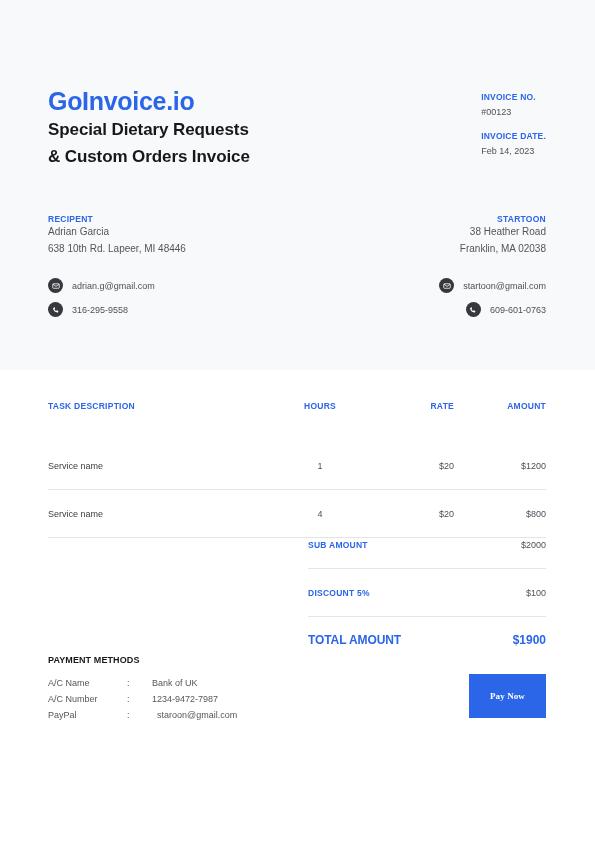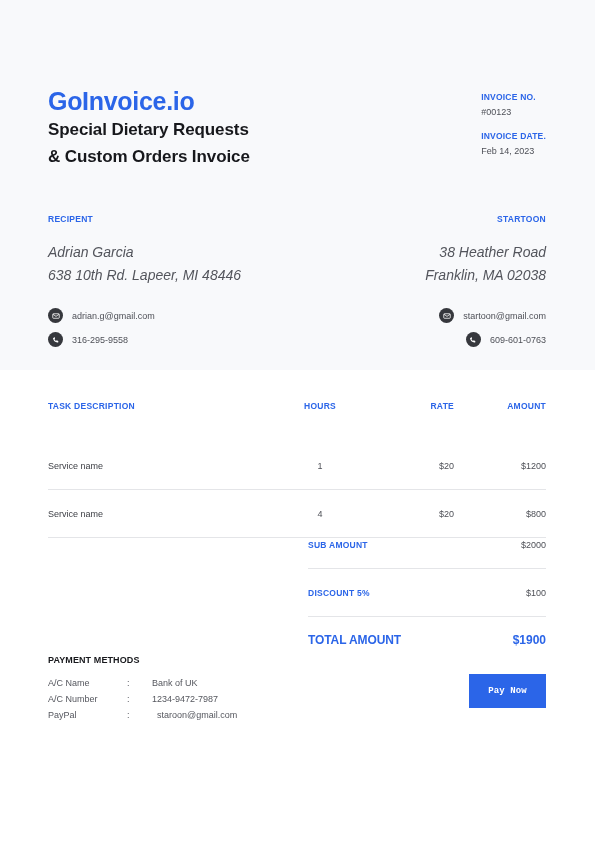--- a/index.html
+++ b/index.html
@@ -67,25 +67,23 @@
   .party-right { float: right; text-align: right; }
   .parties:after { content: ""; display: block; clear: both; }
 
   .party-head {
     font-size: 8.5px;
     font-weight: bold;
     color: #2b65e8;
     letter-spacing: 0.25px;
   }
   .party-addr {
-    margin-top: 17px;
-    font-size: 14px;
+    font-size: 10px;
     color: #53555c;
     line-height: 1.65;
-    font-style: italic;
   }
 
   .contact-list { margin-top: 21px; }
   .contact-row {
     display: flex;
     align-items: center;
     gap: 9px;
     margin-top: 9px;
   }
   .contact-row.right { justify-content: flex-end; }
@@ -181,25 +179,25 @@
   .pay-table { margin-top: 11px; }
   .pay-row { display: flex; font-size: 9px; color: #55575e; line-height: 1.75; }
   .pay-key { width: 79px; }
   .pay-sep { width: 25px; }
   .pay-val { white-space: pre; }
 
   
   .pay-now {
     position: absolute;
     right: 49px; top: 674px;
-    width: 77px; height: 34px;
+    width: 77px; height: 44px;
     background: #2b65e8;
     color: #ffffff;
     border: none;
-    font-family: Liberation Mono, monospace;
+    font-family: Liberation Serif, serif;
     font-size: 9px;
     font-weight: bold;
     letter-spacing: 0.1px;
     cursor: pointer;
   }
 </style>
 </head>
 <body>
 
 <div class="page">

